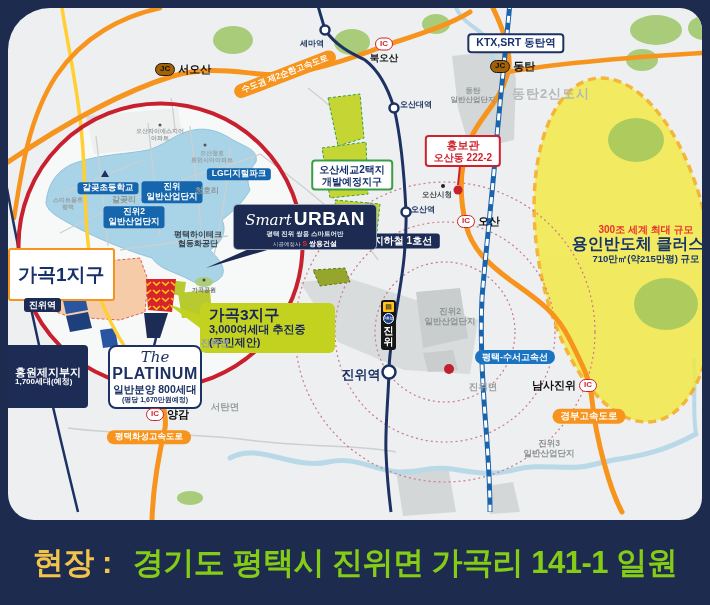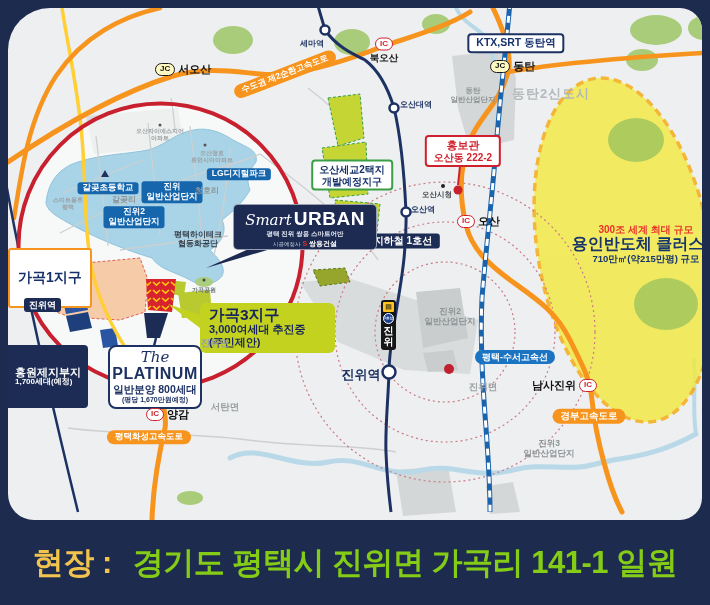--- a/index.html
+++ b/index.html
@@ -3,35 +3,35 @@
 <meta charset="utf-8">
 <style>
 *{margin:0;padding:0;box-sizing:border-box}
 html,body{width:710px;height:605px;background:#1d2c4e}
 .stage{position:relative;width:710px;height:605px;background:#1d2c4e;font-family:"Liberation Sans",sans-serif;overflow:hidden}
 .map{position:absolute;left:8px;top:8px;width:694px;height:512px;background:#edeff0;border-radius:42px 22px 22px 26px;overflow:hidden}
 .map>svg{position:absolute;left:0;top:0;z-index:1}
 .lbl{position:absolute;transform:translate(-50%,-50%);white-space:nowrap;text-align:center;line-height:1.12;z-index:3}
 .tl{position:absolute;white-space:nowrap;z-index:3;line-height:1.12}
 .row{display:flex;align-items:center;gap:3px}
-.jc{background:#fef9c3;border:1.5px solid #1a1a1a;border-radius:8px;color:#101010;font-weight:800;font-size:8px;padding:1px 4px}
+.jc{background:#a16207;border:1.5px solid #1a1a1a;border-radius:8px;color:#101010;font-weight:800;font-size:8px;padding:1px 4px}
 .ic{background:#fff;border:1.5px solid #d0202c;border-radius:9px;color:#d0202c;font-weight:800;font-size:8px;padding:1px 4px}
 .jname{font-weight:800;font-size:11px;color:#101010}
 .opill{background:#f7941d;color:#fff;font-weight:800;font-size:8.5px;padding:2px 8px;border-radius:9px}
 .bpill{background:#1b74c2;color:#fff;font-weight:800;font-size:9px;padding:2px 7px;border-radius:9px}
 .navybox{background:#1d2c55;color:#fff;font-weight:800;border-radius:3px}
 .bluebox{background:#1566ad;color:#fff;font-weight:700;font-size:8.5px;padding:1px 5px;border-radius:3px}
 .gray{color:#8e9496;font-weight:700;font-size:8px}
 .fade{color:#9aa0a3;font-weight:700;font-size:6px}
 .st{color:#1d3263;font-weight:700;font-size:8px}
 .whitebox{background:#fff;border:2px solid #1d3263;border-radius:4px;color:#15306b;font-weight:800}
 #ktx-box{font-size:10.5px;padding:2px 7px}
 #hongbogwan-box{border-color:#d0202c;color:#d0202c;padding:2px 7px;font-size:10px}
 #segyo-box{border-color:#3a9e47;font-size:10px;padding:2px 6px}
-#gagok1-box{border-color:#f7941d;font-size:14px;padding:20px 8px;border-radius:3px}
+#gagok1-box{border-color:#f7941d;font-size:19px;padding:14px 8px;border-radius:3px}
 #su-box{width:144px;height:46px;background:#1d2b52;border:1px solid rgba(255,255,255,.55);border-radius:5px;color:#fff;padding-top:3px;text-align:center}
 .su-script{font-family:"DejaVu Serif",serif;font-style:italic;font-size:15px;margin-right:2px}
 .su-brand{font-size:19px;font-weight:800;letter-spacing:.5px}
 #su-sub{font-size:6.5px;color:#e9edf6;font-weight:700;margin-top:1px}
 #su-builder{font-size:5.5px;color:#c9d1e2;margin-top:2px}
 #su-builder b{font-size:7px;color:#fff}
 .su-logo{color:#e32b28;font-weight:800;font-size:7px;margin:0 2px}
 #pt-box{width:94px;background:#fff;border:2px solid #1d3263;border-radius:8px;text-align:center;color:#1d3263;padding:2px 0 4px}
 .pt-the{font-family:"DejaVu Serif",serif;font-style:italic;font-size:15px}
 .pt-name{font-size:16px;font-weight:800;letter-spacing:.5px;line-height:1}

